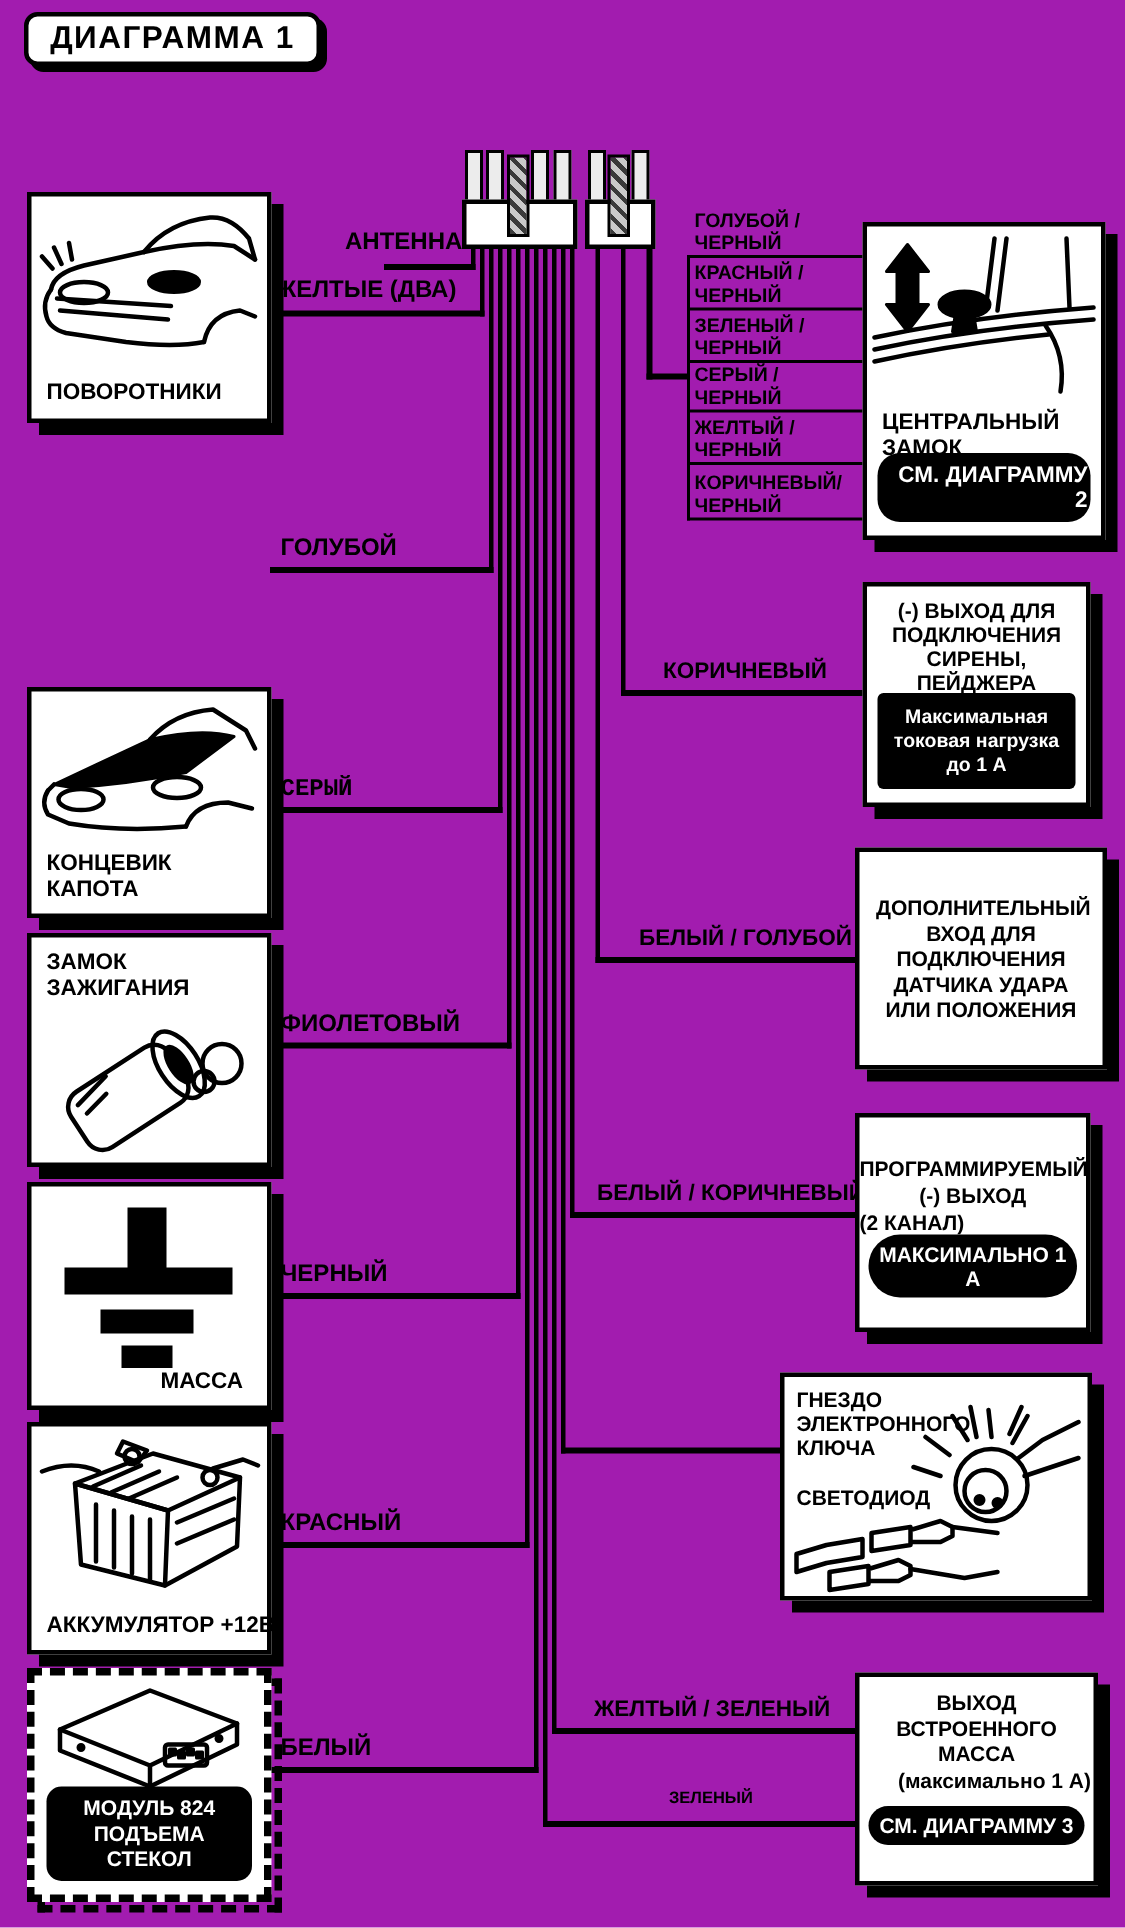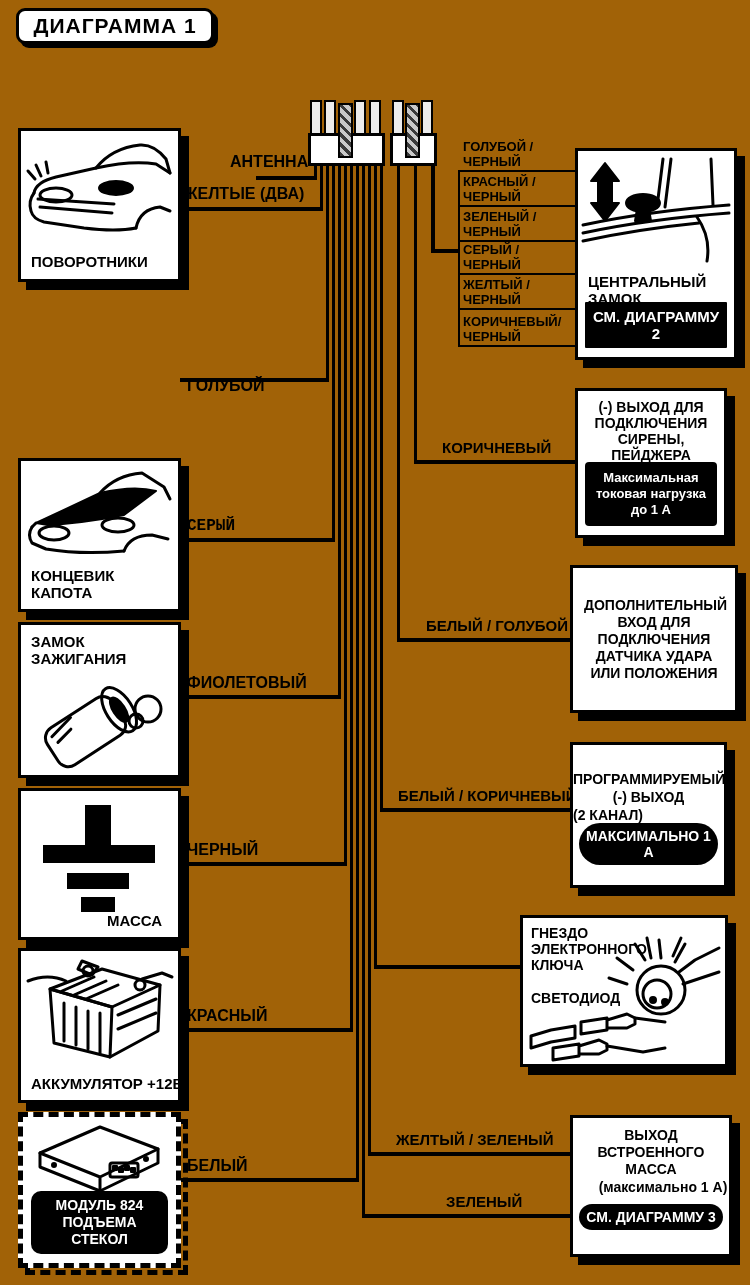--- a/index.html
+++ b/index.html
@@ -1,16 +1,16 @@
 <!DOCTYPE html>
 <html><head>
 <meta charset="utf-8">
 <style>
   html,body{margin:0;padding:0;background:#fff;}
-  #stage{position:relative;width:750px;height:1285px;background:#a16207;
+  #stage{position:relative;width:750px;height:1285px;background:#a21caf;
          font-family:"Liberation Sans",sans-serif;color:#000;overflow:hidden;}
   .box{position:absolute;background:#fff;border:3px solid #000;box-shadow:8px 8px 0 #000;box-sizing:border-box;}
   .blabel{position:absolute;font-weight:bold;font-size:15px;line-height:17px;}
   .wire{position:absolute;background:#000;}
   .wl{position:absolute;font-weight:bold;font-size:16px;white-space:nowrap;}
   .wl2{position:absolute;font-weight:bold;font-size:13px;line-height:15px;white-space:nowrap;}
   .pill{position:absolute;background:#000;color:#fff;font-weight:bold;text-align:center;box-sizing:border-box;}
   .conn-body{position:absolute;border:3px solid #000;background:#fff;box-sizing:border-box;}
   .pin{position:absolute;border:2px solid #000;background:#ececec;box-sizing:border-box;}
   .pin.hatch{background:repeating-linear-gradient(45deg,#3a3a3a 0 3px,#c9c9c9 3px 7px);}
@@ -76,32 +76,32 @@
   <div class="conn-body" style="left:308px;top:133px;width:77px;height:33px;"></div>
   <div class="pin hatch" style="left:338px;top:103px;width:15px;height:55px;"></div>
 
   <div class="pin" style="left:392px;top:100px;width:12px;height:36px;"></div>
   <div class="pin" style="left:421px;top:100px;width:12px;height:36px;"></div>
   <div class="conn-body" style="left:390px;top:133px;width:47px;height:33px;"></div>
   <div class="pin hatch" style="left:405px;top:103px;width:15px;height:55px;"></div>
 
   <div class="wl" style="left:230px;top:153px;">АНТЕННА</div>
   <div class="wl" style="left:183px;top:185px;">ЖЕЛТЫЕ (ДВА)</div>
-  <div class="wl" style="left:187px;top:377px;">ГОЛУБОЙ</div>
+  <div class="wl" style="left:187px;top:357px;">ГОЛУБОЙ</div>
   <div class="wl" style="left:187px;top:517px;font-family:Liberation Mono, monospace;">СЕРЫЙ</div>
   <div class="wl" style="left:187px;top:674px;">ФИОЛЕТОВЫЙ</div>
   <div class="wl" style="left:187px;top:841px;">ЧЕРНЫЙ</div>
   <div class="wl" style="left:187px;top:1007px;">КРАСНЫЙ</div>
   <div class="wl" style="left:187px;top:1157px;">БЕЛЫЙ</div>
 
   <div class="wl" style="left:442px;top:439px;font-size:15px;">КОРИЧНЕВЫЙ</div>
   <div class="wl" style="left:426px;top:617px;font-size:15px;">БЕЛЫЙ / ГОЛУБОЙ</div>
   <div class="wl" style="left:398px;top:787px;font-size:15px;">БЕЛЫЙ / КОРИЧНЕВЫЙ</div>
   <div class="wl" style="left:396px;top:1131px;font-size:15px;">ЖЕЛТЫЙ / ЗЕЛЕНЫЙ</div>
-  <div class="wl" style="left:446px;top:1193px;font-size:15px;">ЗЕЛЕНЫЙ</div>
+  <div class="wl" style="left:446px;top:1193px;font-size:11px;">ЗЕЛЕНЫЙ</div>
 
   <div class="wl2" style="left:463px;top:139px;">
     <span>ГОЛУБОЙ /</span><br>
     <span>ЧЕРНЫЙ</span></div>
   <div class="wl2" style="left:463px;top:174px;">
     <span>КРАСНЫЙ /</span><br>
     <span>ЧЕРНЫЙ</span></div>
   <div class="wl2" style="left:463px;top:209px;">
     <span>ЗЕЛЕНЫЙ /</span><br>
     <span>ЧЕРНЫЙ</span></div>
@@ -199,21 +199,21 @@
     <svg width="154" height="112" viewBox="0 0 154 112" style="margin:4px 0 0 1px;">
       <path class="skf" d="M26 8 L40 26 L33 26 L33 48 L40 48 L26 66 L12 48 L19 48 L19 26 L12 26 Z"></path>
       <ellipse class="skf" cx="64" cy="48" rx="17" ry="9"></ellipse>
       <path class="skf" d="M58 54 L70 54 L72 66 L56 66 Z"></path>
       <path class="sk" d="M84 4 L78 52 M92 4 L86 52" stroke-width="2.5"></path>
       <path class="sk" d="M132 4 L134 50" stroke-width="3"></path>
       <path class="sk" d="M4 70 Q70 56 150 50 M4 78 Q70 64 150 58 M4 86 Q60 74 120 68"></path>
       <path class="sk" d="M118 62 Q132 82 128 106" stroke-width="3"></path>
     </svg>
     <div class="blabel" style="left:10px;top:122px;width:130px;font-size:15px;">ЦЕНТРАЛЬНЫЙ ЗАМОК</div>
-    <div class="pill" style="left:7px;right:7px;bottom:9px;border-radius:1px;padding:6px 2px;font-size:15px;">СМ. ДИАГРАММУ 2</div>
+    <div class="pill" style="left:7px;right:7px;bottom:9px;border-radius:15px;padding:6px 2px;font-size:15px;text-align:right;">СМ. ДИАГРАММУ 2</div>
   </div>
 
   <div class="box" style="left:575px;top:388px;width:152px;height:150px;">
     <div class="blabel" style="left:3px;top:8px;width:140px;text-align:center;font-size:14px;line-height:16px;">(-) ВЫХОД ДЛЯ ПОДКЛЮЧЕНИЯ СИРЕНЫ, ПЕЙДЖЕРА</div>
     <div class="pill" style="left:7px;right:7px;bottom:9px;border-radius:4px;padding:8px 2px;font-size:13px;line-height:16px;font-weight:bold;">Максимальная токовая нагрузка до 1 А</div>
   </div>
 
   <div class="box" style="left:570px;top:565px;width:168px;height:148px;display:flex;align-items:center;justify-content:center;">
     <div class="blabel" style="position:static;width:140px;text-align:center;font-size:14px;line-height:17px;">ДОПОЛНИТЕЛЬНЫЙ ВХОД ДЛЯ ПОДКЛЮЧЕНИЯ ДАТЧИКА УДАРА ИЛИ ПОЛОЖЕНИЯ</div>
   </div>

